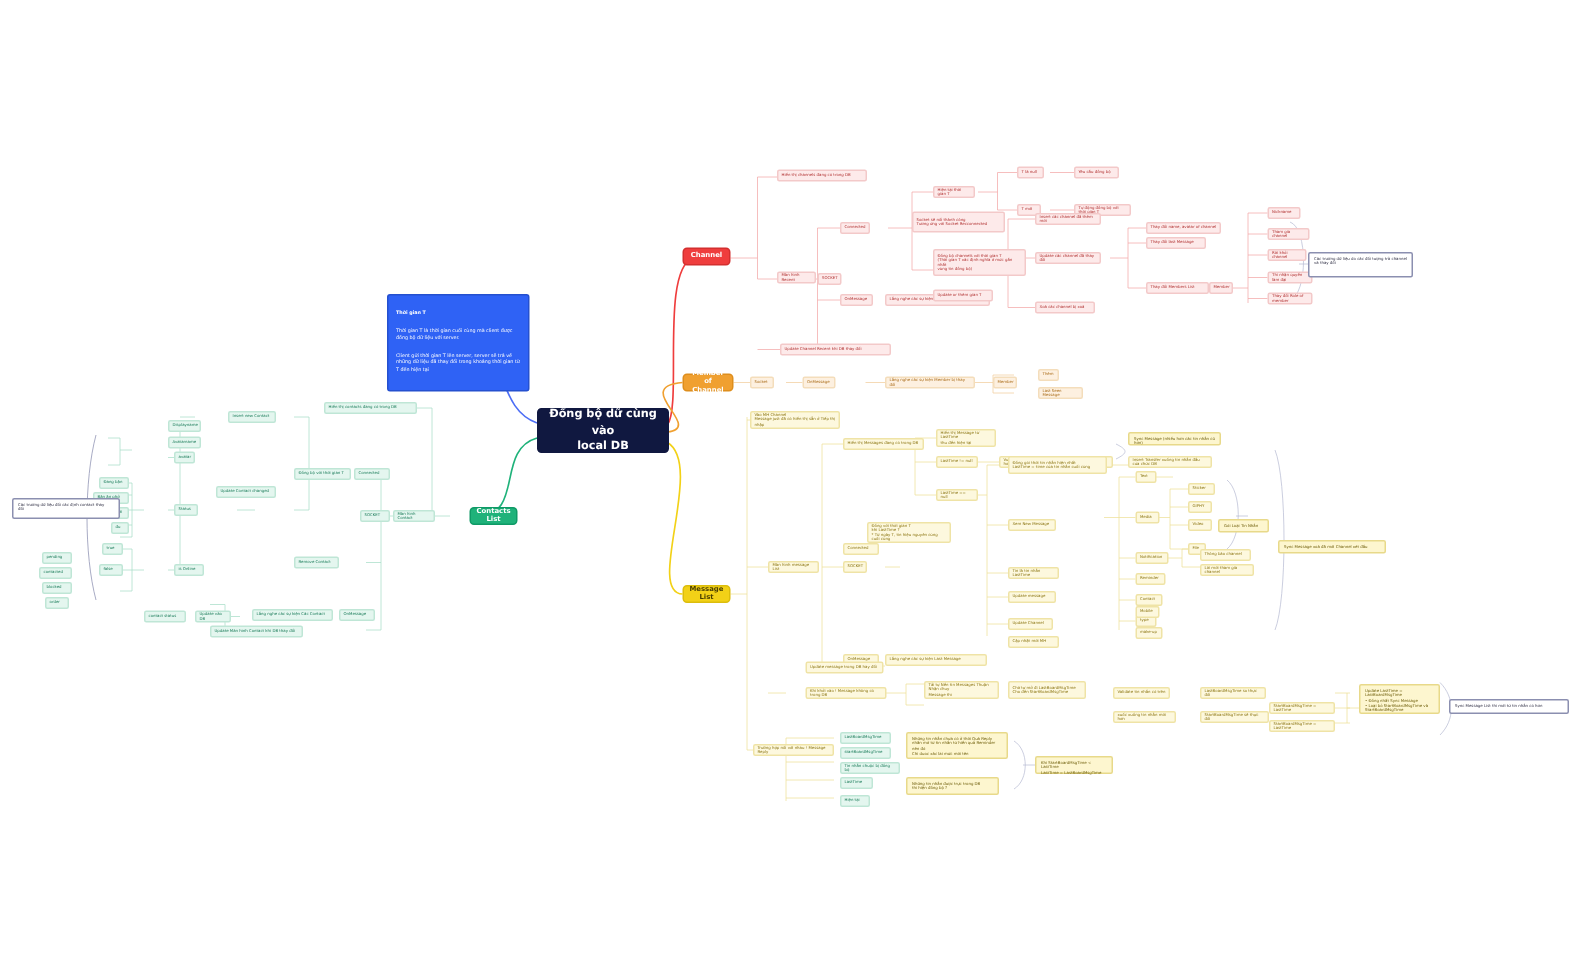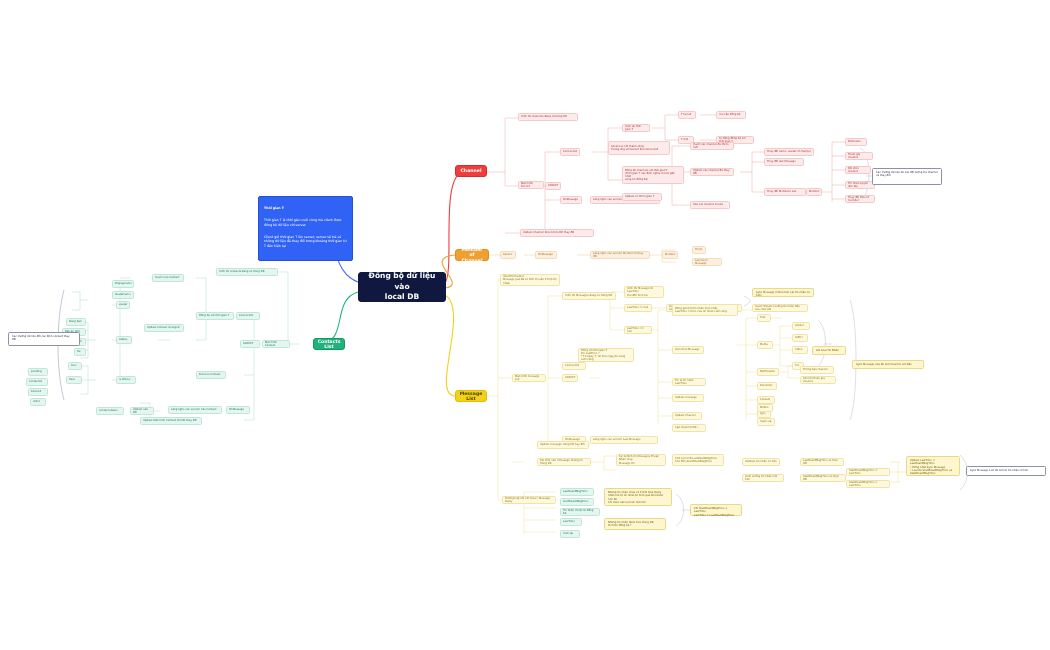--- a/index.html
+++ b/index.html
@@ -244,21 +244,21 @@
       <path d="M196,411 L186,411"></path>
       <path d="M160,411 L150,411"></path>
       <path d="M150,403 L150,419"></path>
       <path d="M150,403 L140,403"></path>
       <path d="M150,419 L140,419"></path>
     </g>
     <path d="M64,290 C56,320 56,370 64,400" stroke="#8b8fb0" stroke-width=".5" fill="none"></path>
     <path d="M58,345 L50,345" stroke="#8b8fb0" stroke-width=".5" fill="none"></path>
   </svg>
 
-  <div class="node central" style="left:358px;top:272px;width:88px;height:30px;">Đồng bộ dữ liệu vào
+  <div class="node central" style="left:358px;top:272px;width:88px;height:30px;">Đồng bộ dữ cùng vào
 local DB</div>
 
   <div class="node note blue" style="left:258px;top:196px;width:95px;height:65px;">
     <span class="nt">Thời gian T</span>
     <p>Thời gian T là thời gian cuối cùng mà client được đồng bộ dữ liệu với server.</p>
     <p>Client gửi thời gian T lên server, server sẽ trả về những dữ liệu đã thay đổi trong khoảng thời gian từ T đến hiện tại</p>
   </div>
 
   <div class="node chip red" style="left:455px;top:165px;width:32px;height:12px;">Channel</div>
 

